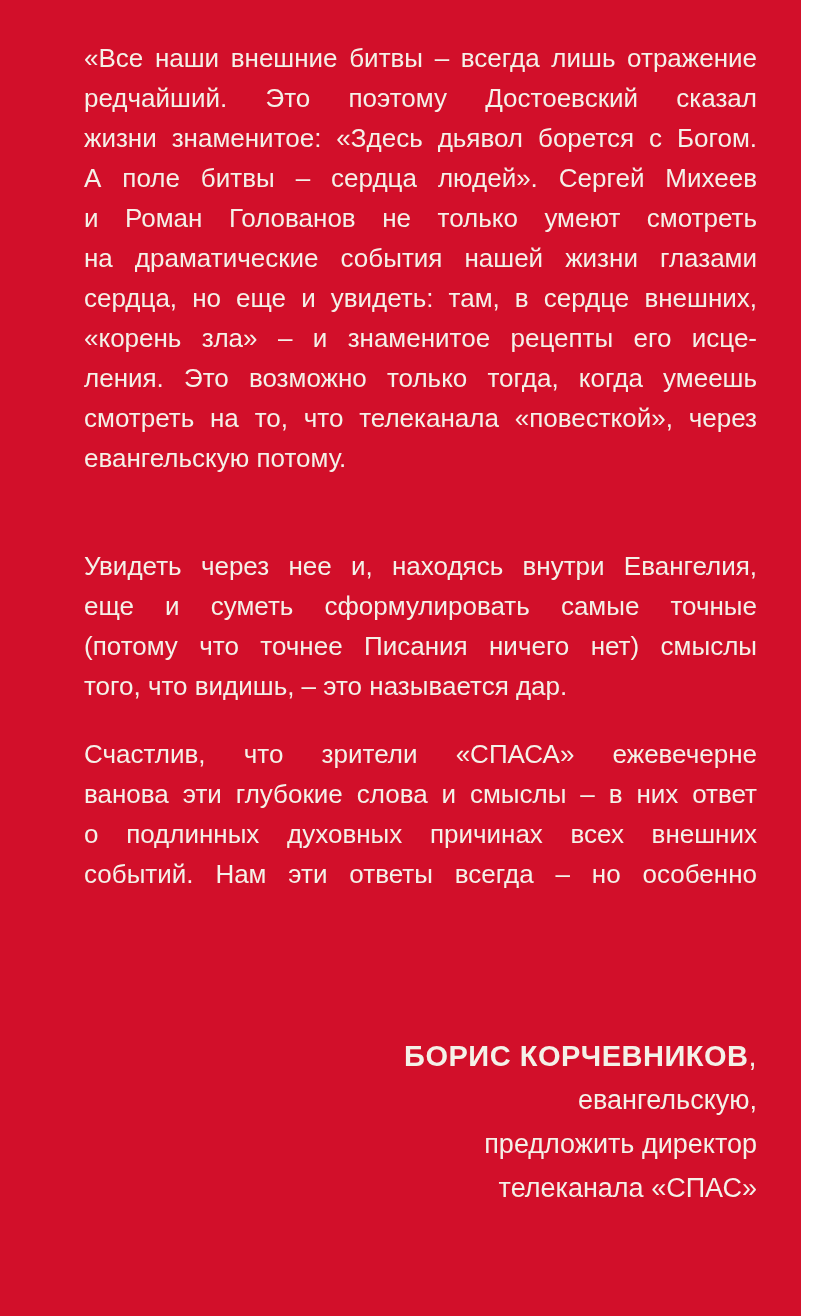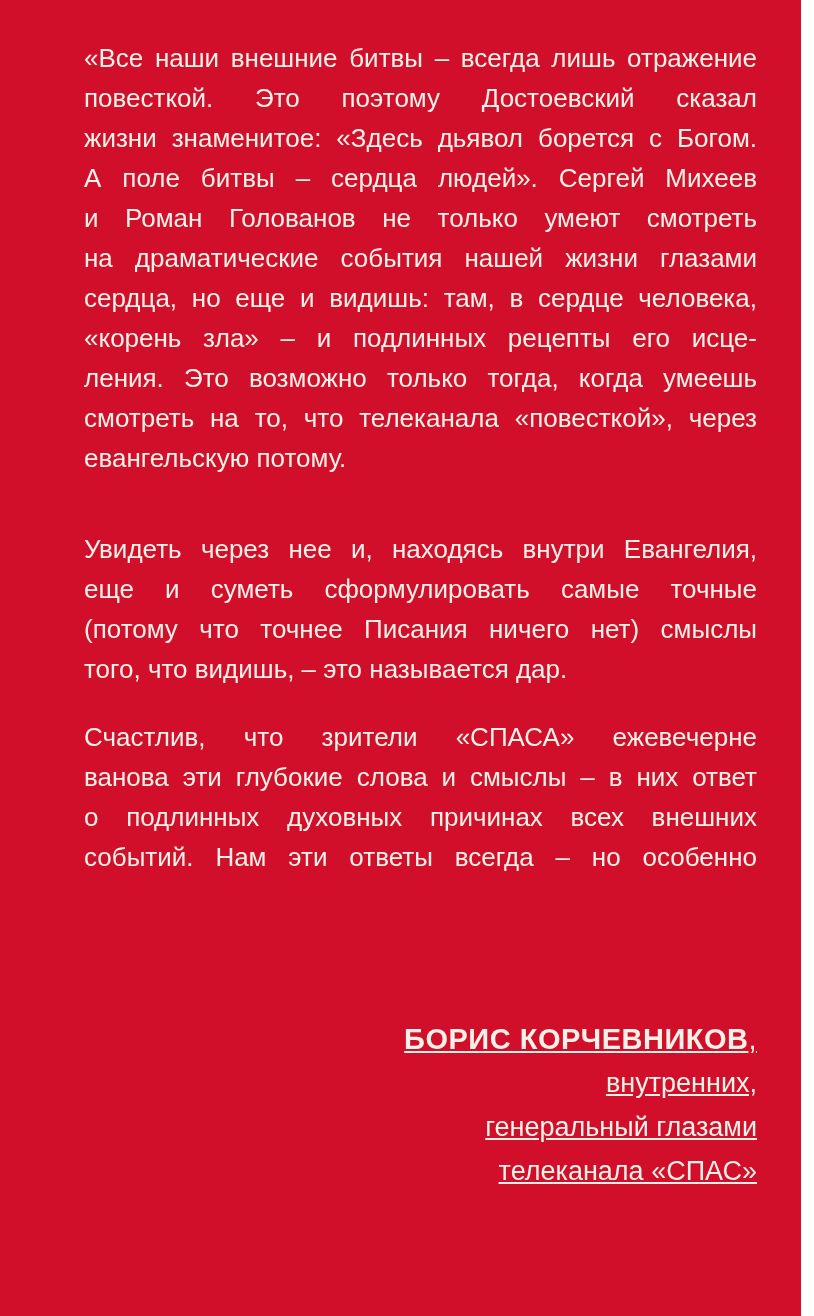--- a/index.html
+++ b/index.html
@@ -17,63 +17,62 @@
     padding: 38px 44px 0 84px;
     overflow: hidden;
   }
   .quote {
     font-size: 26px;
     line-height: 40px;
   }
   .para {
     margin: 0;
   }
-  .para + .para.gap-lg { margin-top: 51px; }
+  .para + .para.gap-lg { margin-top: 68px; }
   .para + .para.gap-md { margin-top: 28px; }
   .line {
     text-align: justify;
     
     text-align-last: justify;
     white-space: normal;
   }
   .line.last {
     text-align-last: left;
   }
   .signature {
     margin-top: 140px;
     text-align: right;
     font-size: 27px;
     line-height: 44px;
-    text-decoration: underline;
   }
   .sig-name {
     font-size: 29px;
     font-weight: bold;
     letter-spacing: 0.5px;
   }
   .sig-name .comma {
     font-weight: normal;
   }
 </style>
 </head>
 <body>
 
 <div class="page">
 
   <div class="quote">
 
     <div class="para">
       <div class="line">«Все наши внешние битвы – всегда лишь отражение</div>
-      <div class="line">повесткой. Это поэтому Достоевский сказал</div>
+      <div class="line">редчайший. Это поэтому Достоевский сказал</div>
       <div class="line">жизни знаменитое: «Здесь дьявол борется с Богом.</div>
       <div class="line">А поле битвы – сердца людей». Сергей Михеев</div>
       <div class="line">и Роман Голованов не только умеют смотреть</div>
       <div class="line">на драматические события нашей жизни глазами</div>
-      <div class="line">сердца, но еще и видишь: там, в сердце человека,</div>
-      <div class="line">«корень зла» – и подлинных рецепты его исце-</div>
+      <div class="line">сердца, но еще и увидеть: там, в сердце внешних,</div>
+      <div class="line">«корень зла» – и знаменитое рецепты его исце-</div>
       <div class="line">ления. Это возможно только тогда, когда умеешь</div>
       <div class="line">смотреть на то, что телеканала «повесткой», через</div>
       <div class="line last">евангельскую потому.</div>
     </div>
 
     <div class="para gap-lg">
       <div class="line">Увидеть через нее и, находясь внутри Евангелия,</div>
       <div class="line">еще и суметь сформулировать самые точные</div>
       <div class="line">(потому что точнее Писания ничего нет) смыслы</div>
       <div class="line last">того, что видишь, – это называется дар.</div>
@@ -83,18 +82,18 @@
       <div class="line">Счастлив, что зрители «СПАСА» ежевечерне</div>
       <div class="line">ванова эти глубокие слова и смыслы – в них ответ</div>
       <div class="line">о подлинных духовных причинах всех внешних</div>
       <div class="line">событий. Нам эти ответы всегда – но особенно</div>
     </div>
 
   </div>
 
   <div class="signature">
     <div class="sig-name"><span>БОРИС КОРЧЕВНИКОВ</span><span class="comma">,</span></div>
-    <div class="sig-line">внутренних,</div>
-    <div class="sig-line">генеральный глазами</div>
+    <div class="sig-line">евангельскую,</div>
+    <div class="sig-line">предложить директор</div>
     <div class="sig-line">телеканала «СПАС»</div>
   </div>
 
 </div>
 
 </body></html>

